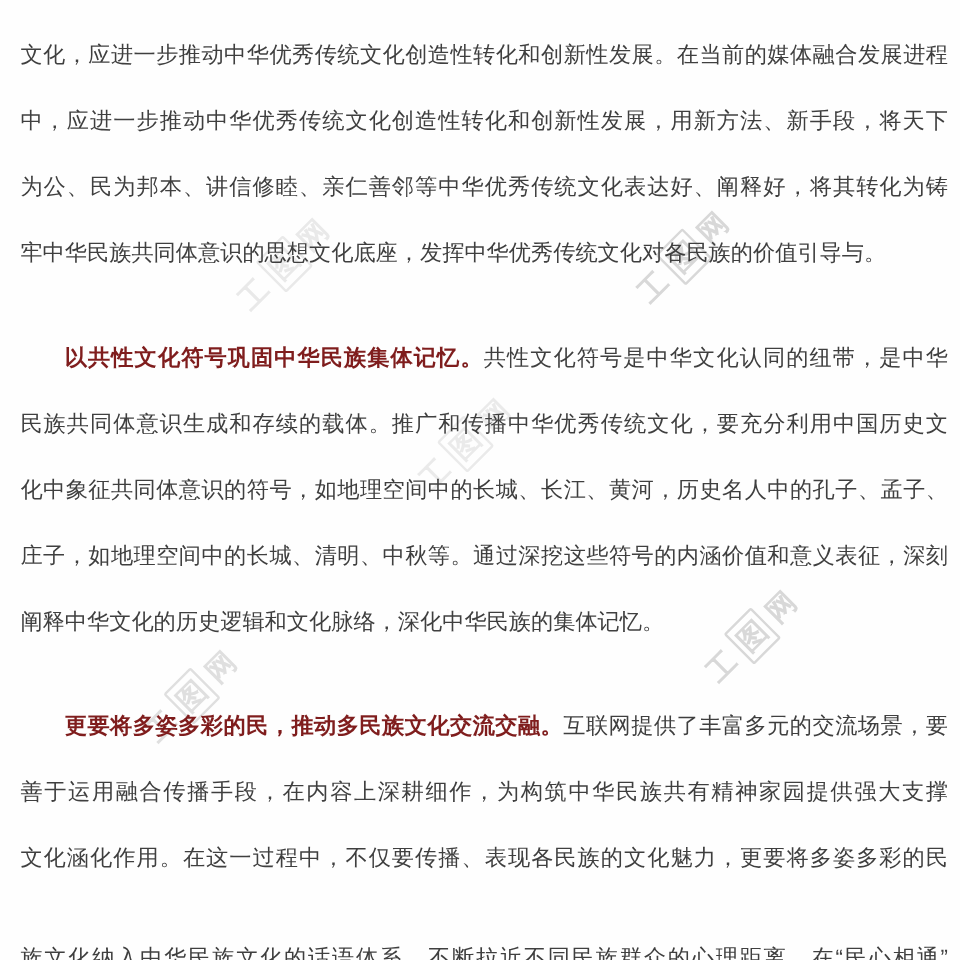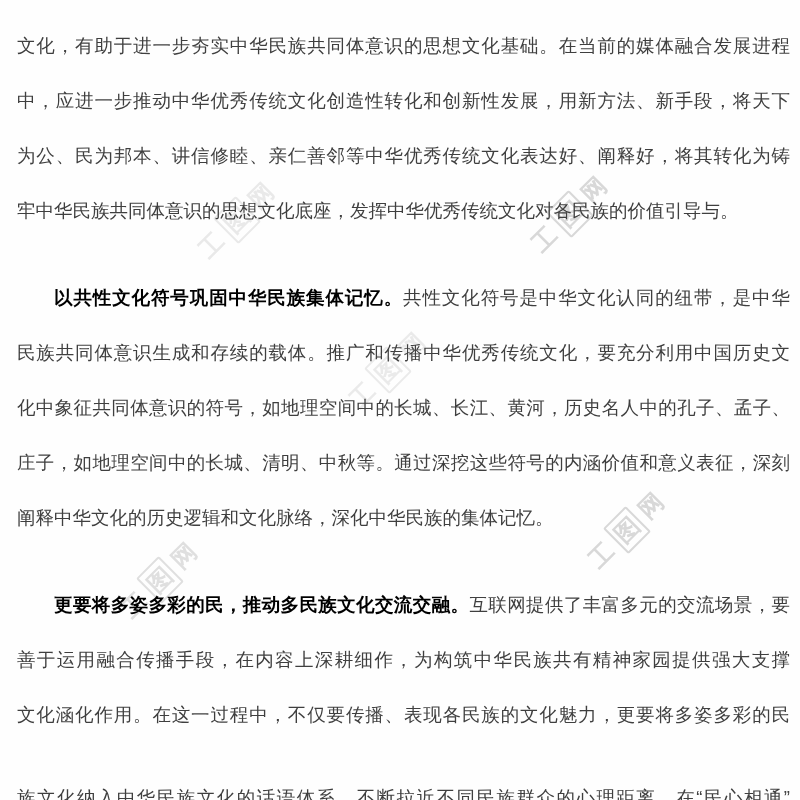--- a/index.html
+++ b/index.html
@@ -70,21 +70,21 @@
     text-align-last: justify;
   }
   .line.natural {
     text-align-last: left;
   }
   .line.indent {
     text-indent: 2em;
   }
   .lead {
     font-weight: bold;
-    color: #000000;
+    color: #7f1d1d;
   }
 </style>
 </head>
 <body>
 
 <div class="page">
   <div class="watermark-layer">
       <div class="wm" style="left: 237px; top: 220px; opacity: 0.55; color: rgb(216, 216, 216);">
         <span>工</span>
         <span class="wm-logo">图</span>
@@ -106,21 +106,21 @@
         <span>网</span>
       </div>
       <div class="wm" style="left: 160px; top: 580px; opacity: 0.8; color: rgb(216, 216, 216);">
         <span>工</span>
         <span class="wm-logo">图</span>
         <span>网</span>
       </div>
     </div>
   <div class="content">
       <div class="para">
-        <div class="line">文化，有助于进一步夯实中华民族共同体意识的思想文化基础。在当前的媒体融合发展进程</div>
+        <div class="line">文化，应进一步推动中华优秀传统文化创造性转化和创新性发展。在当前的媒体融合发展进程</div>
         <div class="line">中，应进一步推动中华优秀传统文化创造性转化和创新性发展，用新方法、新手段，将天下</div>
         <div class="line">为公、民为邦本、讲信修睦、亲仁善邻等中华优秀传统文化表达好、阐释好，将其转化为铸</div>
         <div class="line natural">牢中华民族共同体意识的思想文化底座，发挥中华优秀传统文化对各民族的价值引导与。</div>
       </div>
       <div class="para">
         <div class="line indent"><b class="lead">以共性文化符号巩固中华民族集体记忆。</b>共性文化符号是中华文化认同的纽带，是中华</div>
         <div class="line">民族共同体意识生成和存续的载体。推广和传播中华优秀传统文化，要充分利用中国历史文</div>
         <div class="line">化中象征共同体意识的符号，如地理空间中的长城、长江、黄河，历史名人中的孔子、孟子、</div>
         <div class="line">庄子，如地理空间中的长城、清明、中秋等。通过深挖这些符号的内涵价值和意义表征，深刻</div>
         <div class="line natural">阐释中华文化的历史逻辑和文化脉络，深化中华民族的集体记忆。</div>

